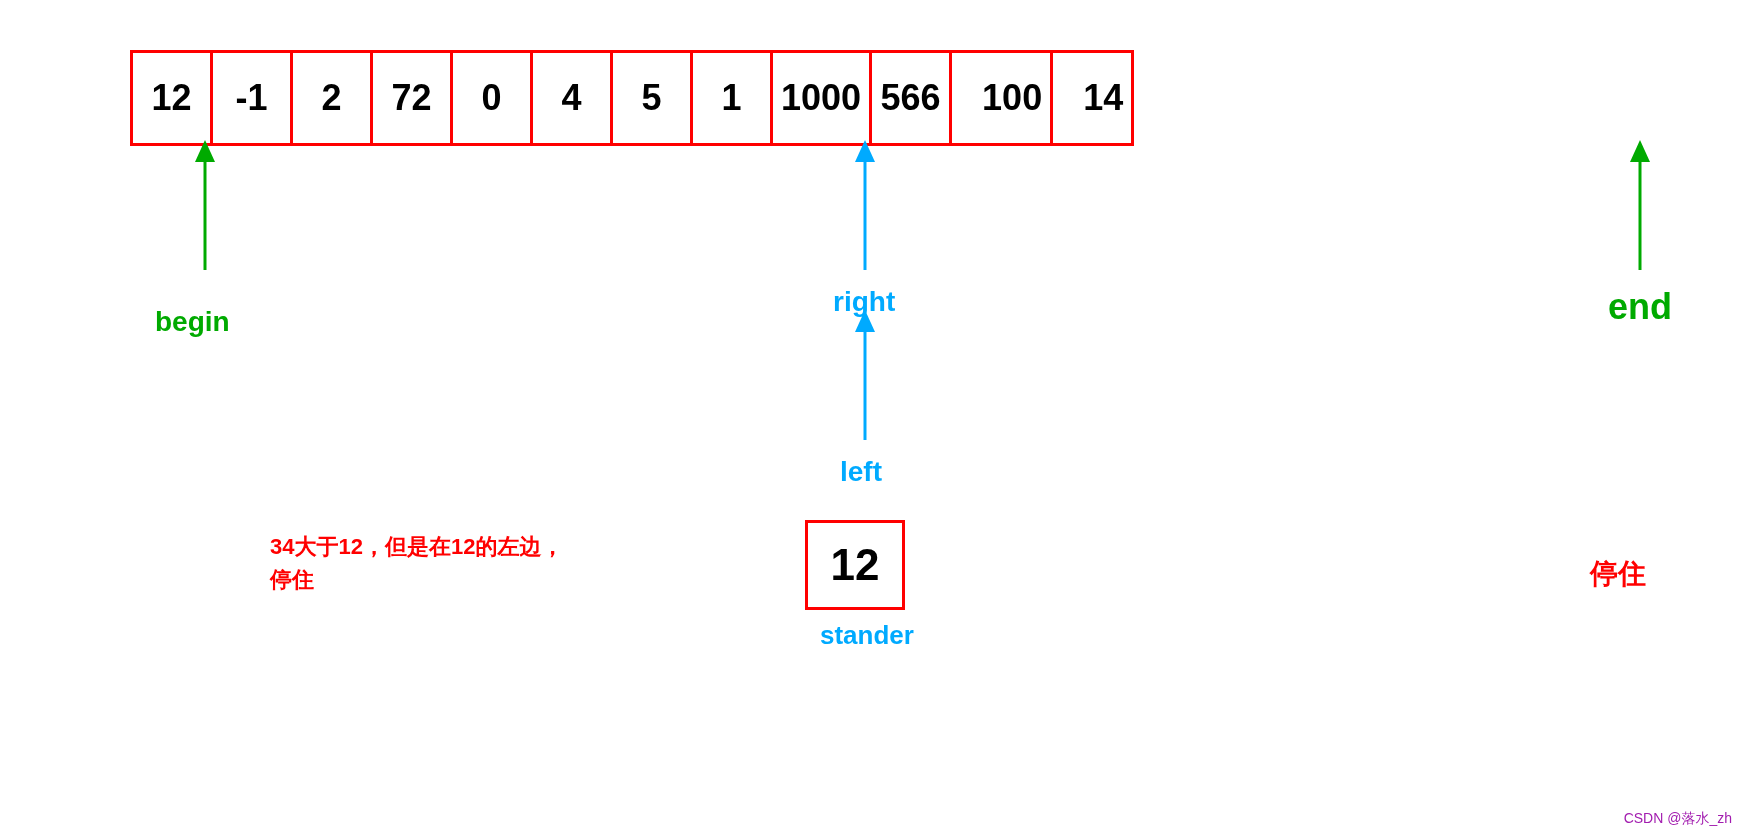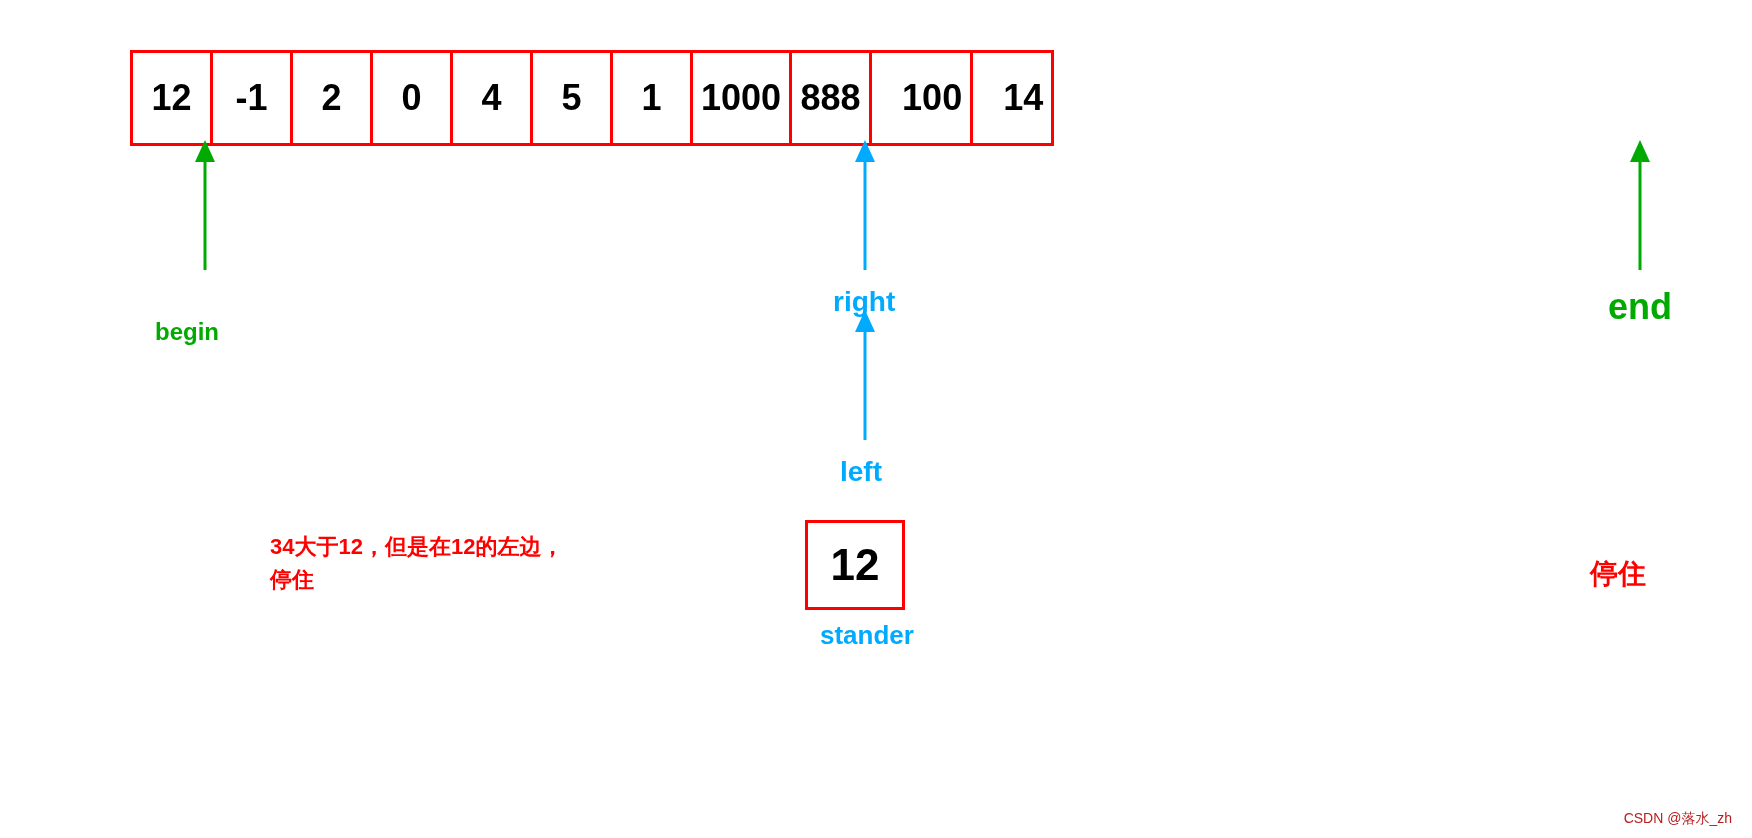--- a/index.html
+++ b/index.html
@@ -84,50 +84,51 @@
       font-size: 28px;
       font-weight: bold;
       color: red;
     }
 
     .watermark {
       position: absolute;
       bottom: 10px;
       right: 20px;
       font-size: 14px;
-      color: #b91c1c;
+      color: #a21caf;
     }
 
     
     svg.arrow-svg {
       position: absolute;
     }
   </style>
 </head>
 <body>
 
 <div class="array-container">
   <div class="array-cell">12</div>
   <div class="array-cell">-1</div>
   <div class="array-cell">2</div>
+  <div class="array-cell">72</div>
   <div class="array-cell">0</div>
   <div class="array-cell">4</div>
   <div class="array-cell">5</div>
   <div class="array-cell">1</div>
   <div class="array-cell">1000</div>
-  <div class="array-cell">888</div>
+  <div class="array-cell">566</div>
   <div class="array-cell narrow">100</div>
   <div class="array-cell narrow">14</div>
 </div>
 
 <svg class="arrow-svg" style="left:185px; top:140px;" width="40" height="130">
   <line x1="20" y1="130" x2="20" y2="18" stroke="#00aa00" stroke-width="3"></line>
   <polygon points="20,0 10,22 30,22" fill="#00aa00"></polygon>
 </svg>
-<div class="arrow-label green-arrow" style="position:absolute; left:155px; top:290px; font-size:24px;margin-top:28px;">begin</div>
+<div class="arrow-label green-arrow" style="position:absolute; left:155px; top:278px; font-size:28px;margin-top:28px;">begin</div>
 
 <svg class="arrow-svg" style="left:845px; top:140px;" width="40" height="130">
   <line x1="20" y1="130" x2="20" y2="18" stroke="#00aaff" stroke-width="3"></line>
   <polygon points="20,0 10,22 30,22" fill="#00aaff"></polygon>
 </svg>
 <div class="arrow-label blue-arrow" style="position:absolute; left:833px; top:278px; font-size:28px;">right</div>
 
 <svg class="arrow-svg" style="left:845px; top:310px;" width="40" height="130">
   <line x1="20" y1="130" x2="20" y2="18" stroke="#00aaff" stroke-width="3"></line>
   <polygon points="20,0 10,22 30,22" fill="#00aaff"></polygon>

